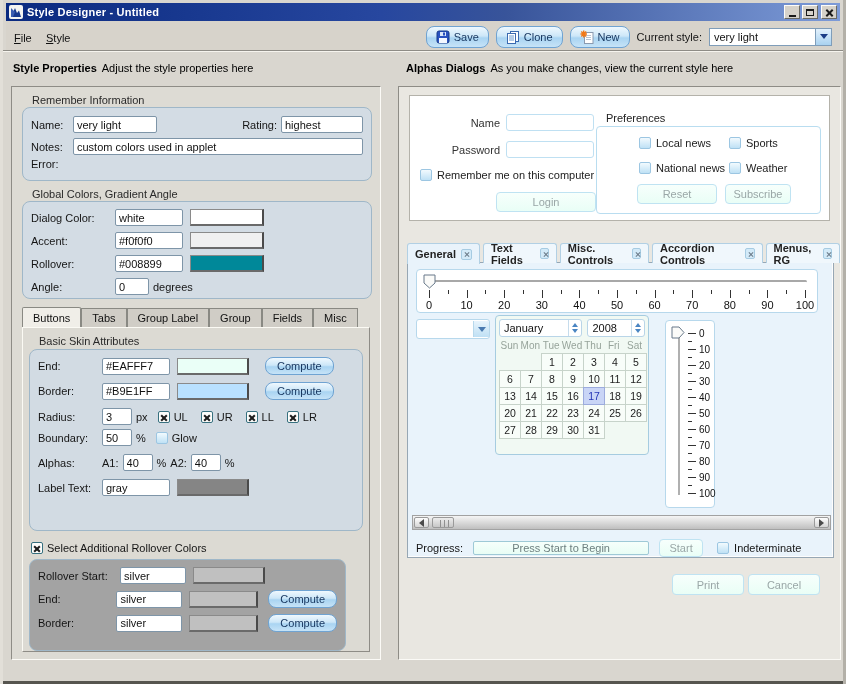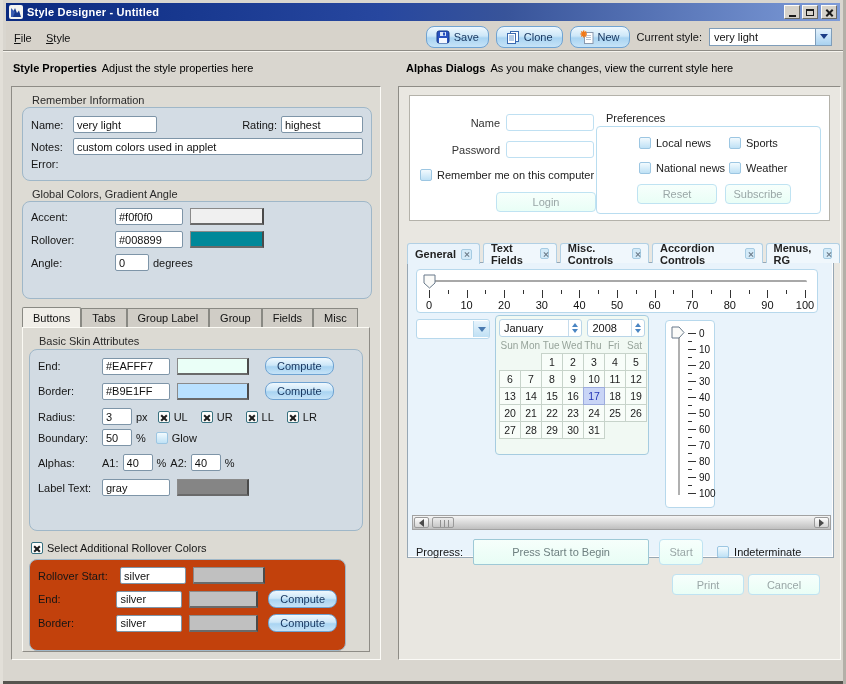--- a/index.html
+++ b/index.html
@@ -123,21 +123,21 @@
   .hscroll{position:absolute;left:4px;top:252px;width:419px;height:15px;
     background:linear-gradient(#f5f5f5,#bfbfbf);border:1px solid #a2a2a2;}
   .sc-btn{position:absolute;top:1px;width:15px;height:11px;background:linear-gradient(#fdfdfd,#d5d5d5);
     border:1px solid #9a9a9a;border-radius:2px;display:flex;align-items:center;justify-content:center;}
   .tri-left{width:0;height:0;border-top:4px solid transparent;border-bottom:4px solid transparent;border-right:5px solid #4a4a4a;}
   .tri-right{width:0;height:0;border-top:4px solid transparent;border-bottom:4px solid transparent;border-left:5px solid #4a4a4a;}
   .sc-grip{position:absolute;left:19px;top:1px;width:22px;height:11px;background:linear-gradient(#fff,#d8d8d8);
     border:1px solid #9a9a9a;border-radius:2px;
     background-image:repeating-linear-gradient(90deg,transparent 0 3px,#909090 3px 4px);background-size:13px 7px;background-position:4px 2px;background-repeat:no-repeat;}
 
-  .progressbar{width:176px;height:26px;background:linear-gradient(#f6fffb,#e8fdf5);border:1px solid #9ec9d6;border-radius:2px;
+  .progressbar{width:176px;height:14px;background:linear-gradient(#f6fffb,#e8fdf5);border:1px solid #9ec9d6;border-radius:2px;
     display:flex;align-items:center;justify-content:center;color:#6e8080;}
 </style>
 </head>
 <body>
 
 <div class="win">
 
   <div class="titlebar">
     <span style="display:flex">
       <svg width="14" height="14">
@@ -226,20 +226,25 @@
         <span class="lbl" style="width:38px">Notes:</span>
         <input class="tf" style="flex: 1 1 0%;" value="custom colors used in applet">
       </div>
       <div class="frow" style="margin-top:3px">
         <span class="lbl">Error:</span>
       </div>
     </div>
 
     <span class="sec-label" style="left:20px;top:101px">Global Colors, Gradient Angle</span>
     <div class="roundbox" style="left:10px;top:114px;width:350px;height:98px">
+      <div class="frow" style="margin-top:7px">
+        <span class="lbl" style="width:80px">Dialog Color:</span>
+        <input class="tf" style="width: 68px;" value="white">
+        <span class="swatch" style="width: 74px; margin-left: 3px; background: rgb(255, 255, 255);"></span>
+      </div>
       <div class="frow" style="margin-top:6px">
         <span class="lbl" style="width:80px">Accent:</span>
         <input class="tf" style="width: 68px;" value="#f0f0f0">
         <span class="swatch" style="width: 74px; margin-left: 3px; background: rgb(240, 240, 240);"></span>
       </div>
       <div class="frow" style="margin-top:6px">
         <span class="lbl" style="width:80px">Rollover:</span>
         <input class="tf" style="width: 68px;" value="#008899">
         <span class="swatch" style="width: 74px; margin-left: 3px; background: rgb(0, 136, 153);"></span>
       </div>
@@ -307,21 +312,21 @@
           <span class="lbl" style="width:60px">Label Text:</span>
           <input class="tf" style="width: 68px;" value="gray">
           <span class="swatch" style="width: 72px; margin-left: 3px; background: rgb(133, 133, 133);"></span>
         </div>
       </div>
 
       <div class="frow" style="position:absolute;left:8px;top:214px;padding:0">
         <span class="xcheck"></span>
         <span class="lbl">Select Additional Rollover Colors</span>
       </div>
-      <div class="roundbox" style="left:6px;top:231px;right:23px;height:92px;background:#c2410c">
+      <div class="roundbox" style="left:6px;top:231px;right:23px;height:92px;background:#a3a3a3">
         <div class="frow" style="margin-top:7px">
           <span class="lbl" style="width:78px">Rollover Start:</span>
           <input class="tf" style="width: 66px;" value="silver">
           <span class="swatch" style="width: 72px; margin-left: 3px; background: rgb(192, 192, 192);"></span>
         </div>
         <div class="frow" style="margin-top:6px">
           <span class="lbl" style="width:78px">End:</span>
           <input class="tf" style="width: 66px;" value="silver">
           <span class="swatch" style="width: 72px; margin-left: 3px; background: rgb(192, 192, 192);"></span>
           <button class="blue-btn" style="height:18px;margin-left:6px;padding:0 11px">Compute</button>
@@ -551,21 +556,21 @@
           </span>
         <span class="sc-grip"></span>
         <span class="sc-btn" style="right:1px">
             <span class="tri-right"></span>
           </span>
       </div>
 
       <div style="position:absolute;left:8px;top:276px;right:4px;display:flex;align-items:center">
         <span class="lbl">Progress:</span>
         <span class="progressbar" style="margin-left:10px">Press Start to Begin</span>
-        <button class="mint-btn" style="margin-left:10px;width:44px;height:26px">Start</button>
+        <button class="mint-btn" style="margin-left:10px;width:44px;height:18px">Start</button>
         <span class="bluecheck" style="margin-left:14px"></span>
         <span class="lbl" style="margin-left:5px">Indeterminate</span>
       </div>
     </div>
 
     <button class="mint-btn" style="position:absolute;left:273px;top:487px;width:72px;height:21px">Print</button>
     <button class="mint-btn" style="position:absolute;left:349px;top:487px;width:72px;height:21px">Cancel</button>
   </div>
 </div>
 

